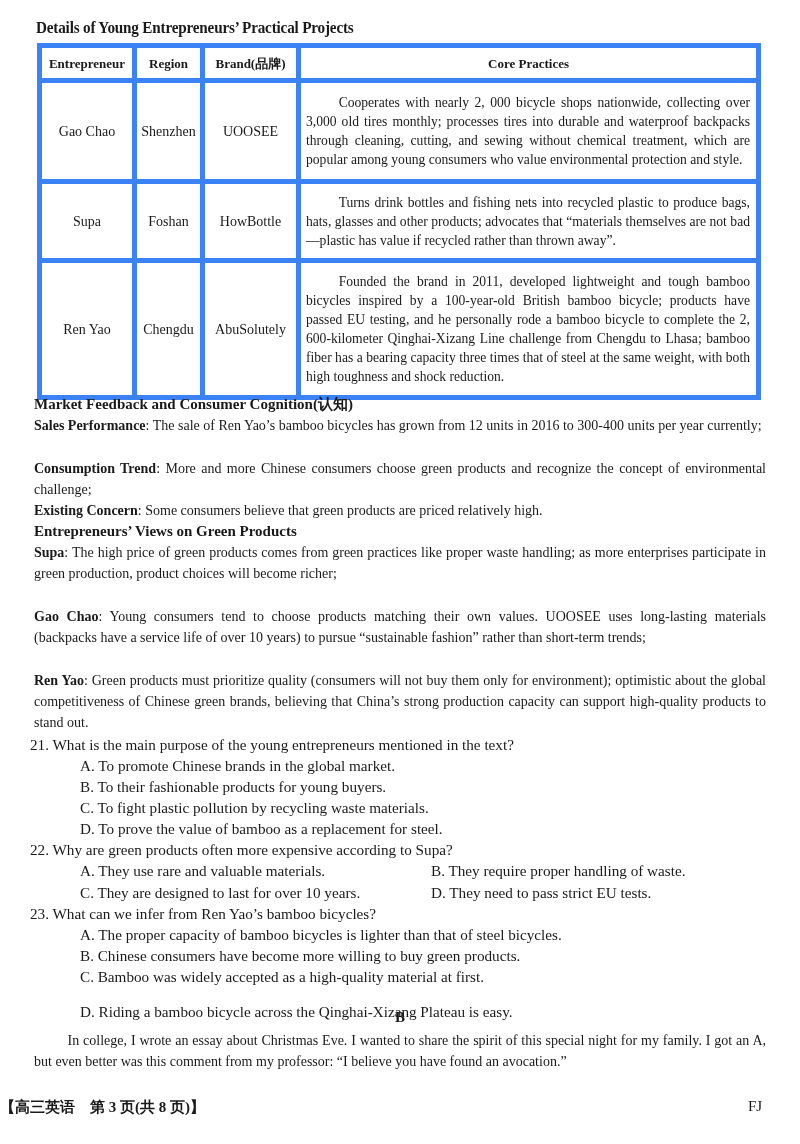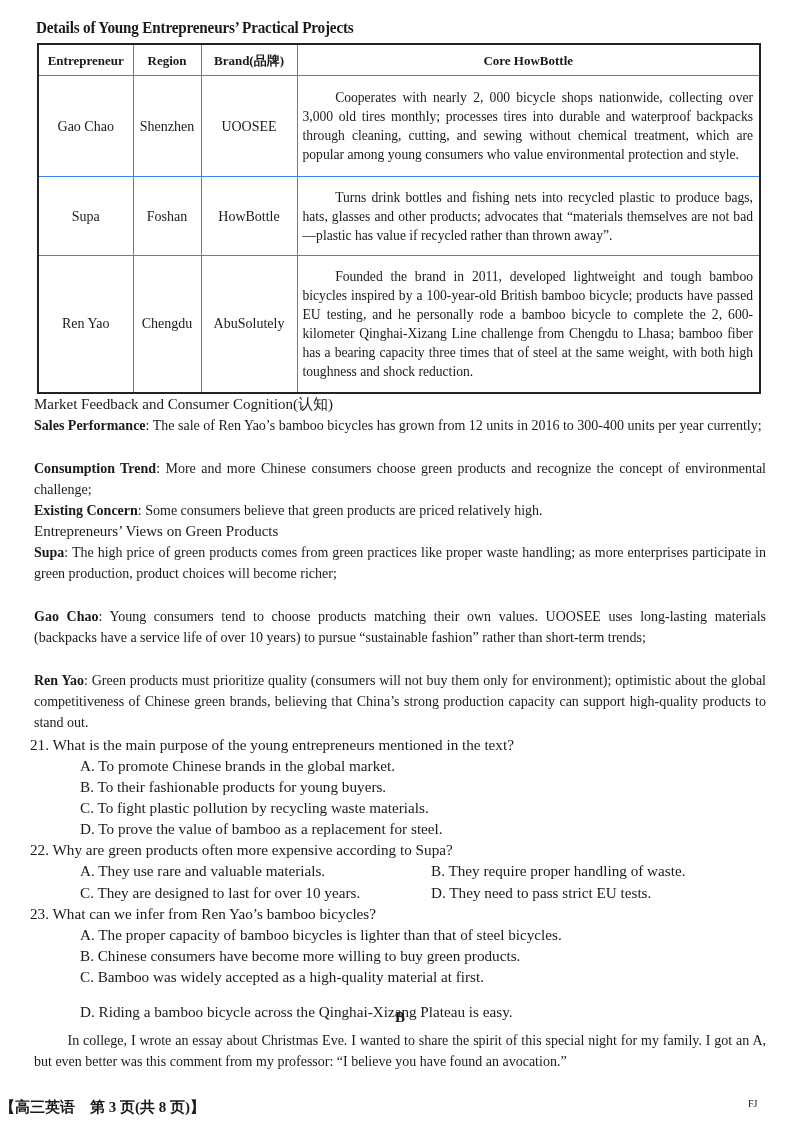--- a/index.html
+++ b/index.html
@@ -1,54 +1,54 @@
 <!DOCTYPE html>
 <html><head>
 <meta charset="utf-8">
 <style>
   html, body { margin:0; padding:0; background:#fff; }
   body { width:800px; height:1144px; position:relative; overflow:hidden; color:#1a1a1a;
          font-family:"Liberation Serif","DejaVu Serif",serif; }
   .abs { position:absolute; }
   .title { left:36px; top:18px; font-size:16.5px; font-weight:bold; letter-spacing:-0.2px; transform:scaleX(0.92); transform-origin:left; white-space:nowrap; }
   table.grid { position:absolute; left:37px; top:43px; width:724px; border-collapse:collapse; table-layout:fixed; }
-  table.grid th, table.grid td { border:1px solid #3b82f6; font-size:14px; line-height:19px; vertical-align:middle; }
+  table.grid th, table.grid td { border:5px solid #3b82f6; font-size:14px; line-height:19px; vertical-align:middle; }
   table.grid { border:2px solid #222; }
   table.grid th { height:28px; font-weight:bold; font-size:13px; text-align:center; }
   table.grid td.c { text-align:center; }
   table.grid td.p { text-align:justify; padding:2px 6px 2px 5px; font-size:13.6px; line-height:19px; }
   .ind { text-indent:2.4em; }
   .body { left:34px; width:732px; font-size:14px; line-height:21px; text-align:justify; }
   .b { font-weight:bold; }
-  .h { font-weight:normal; font-size:15px; }
+  .h { font-weight:bold; font-size:15px; }
   .q { left:30px; font-size:15.2px; line-height:21px; white-space:nowrap; }
   .opt { left:62px; font-size:15.2px; line-height:21px; white-space:nowrap;margin-left:18px; }
   .opt2 { left:431px; font-size:15.2px; line-height:21px; white-space:nowrap; }
   .sec { left:0; width:800px; text-align:center; font-weight:bold; font-size:15px; }
   .foot { left:0; width:764px; text-align:left; font-weight:bold; font-size:15px; top:1098px; }
-  .fj { left:748px; top:1098px; font-size:10px; }
+  .fj { left:748px; top:1098px; font-size:15px; }
 </style>
 </head>
 <body>
 
 <div class="abs title">Details of Young Entrepreneurs’ Practical Projects</div>
 
 <table class="grid">
   <colgroup>
       <col style="width:95px">
       <col style="width:68px">
       <col style="width:96px">
       <col>
     </colgroup>
   <thead>
     <tr>
       <th>Entrepreneur</th>
       <th>Region</th>
       <th>Brand(品牌)</th>
-      <th>Core HowBottle</th>
+      <th>Core Practices</th>
     </tr>
   </thead>
   <tbody>
     <tr style="height:101px">
       <td class="c">Gao Chao</td>
       <td class="c">Shenzhen</td>
       <td class="c">UOOSEE</td>
       <td class="p ind">Cooperates with nearly 2, 000 bicycle shops nationwide, collecting over 3,000 old tires monthly; processes tires into durable and waterproof backpacks through cleaning, cutting, and sewing without chemical treatment, which are popular among young consumers who value environmental protection and style.</td>
     </tr>
     <tr style="height:79px">

